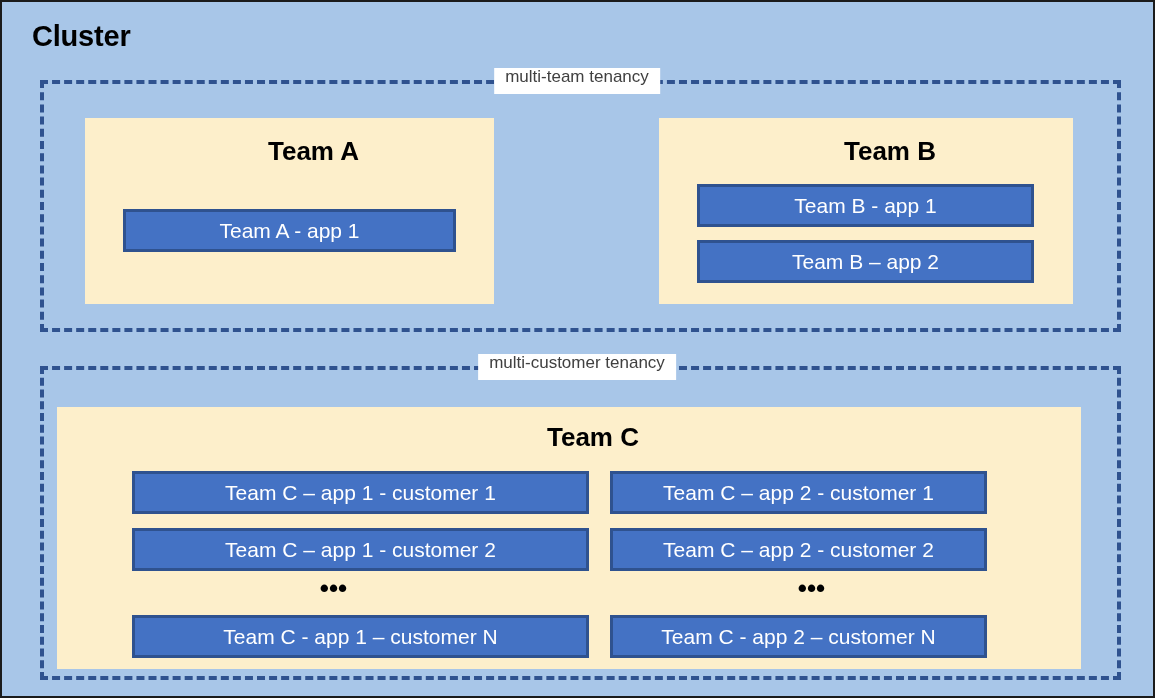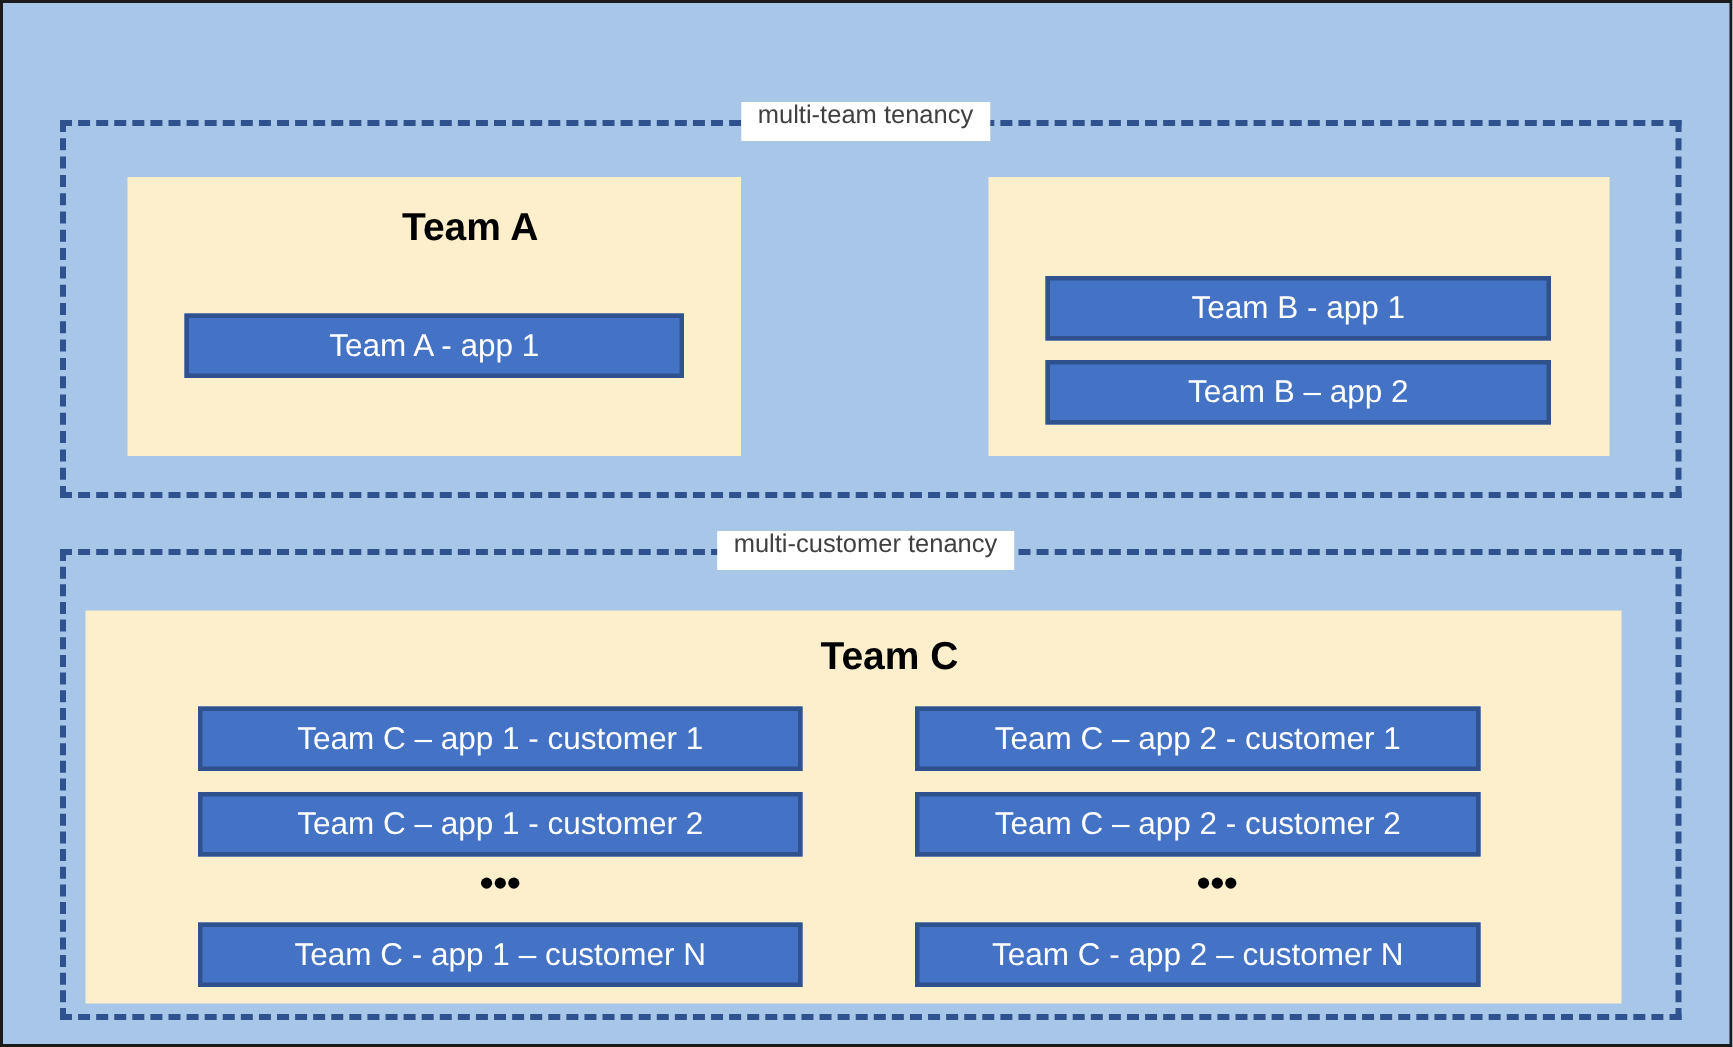--- a/index.html
+++ b/index.html
@@ -116,21 +116,21 @@
   }
 
   
   #team-a-app-1 { left: 38px; top: 91px; width: 333px; }
 
   
   #team-b-app-1 { left: 38px; top: 66px; width: 337px; }
   #team-b-app-2 { left: 38px; top: 122px; width: 337px; }
 
   
-  .c-col-left  { left: 75px;  width: 403px; }
+  .c-col-left  { left: 75px;  width: 457px; }
   .c-col-right { left: 553px; width: 377px; }
 
   #team-c-app1-cust1 { top: 64px; }
   #team-c-app1-cust2 { top: 121px; }
   #team-c-app1-custN { top: 208px; }
   #team-c-app2-cust1 { top: 64px; }
   #team-c-app2-cust2 { top: 121px; }
   #team-c-app2-custN { top: 208px; }
 
   
@@ -145,31 +145,33 @@
     color: #000000;
   }
   #ellipsis-left  { left: 75px; }
   #ellipsis-right { left: 553px; }
 </style>
 </head>
 <body>
 
 <div id="canvas">
 
+  <div class="cluster-title">Cluster</div>
 
   <div class="tenancy-group" id="group-multi-team"></div>
 
   <div class="tenancy-label" id="label-multi-team">multi-team tenancy</div>
 
   <div class="team-panel" id="team-a-panel">
     <div class="team-title">Team A</div>
     <div class="app-box" id="team-a-app-1">Team A - app 1</div>
   </div>
 
   <div class="team-panel" id="team-b-panel">
+    <div class="team-title">Team B</div>
     <div class="app-box" id="team-b-app-1">Team B - app 1</div>
     <div class="app-box" id="team-b-app-2">Team B – app 2</div>
   </div>
 
   <div class="tenancy-group" id="group-multi-customer"></div>
 
   <div class="tenancy-label" id="label-multi-customer">multi-customer tenancy</div>
 
   <div class="team-panel" id="team-c-panel">
     <div class="team-title">Team C</div>

